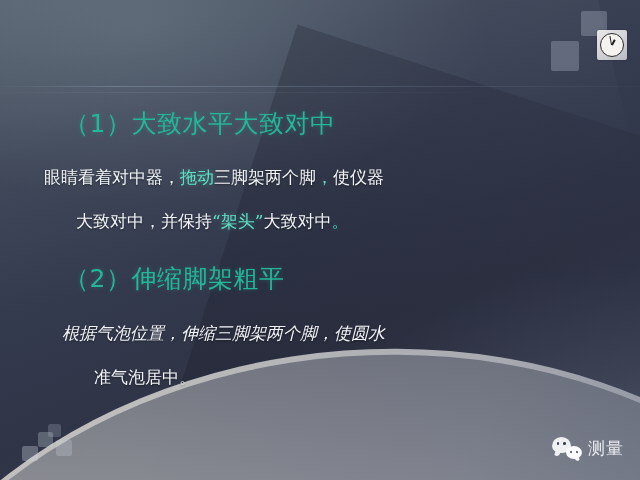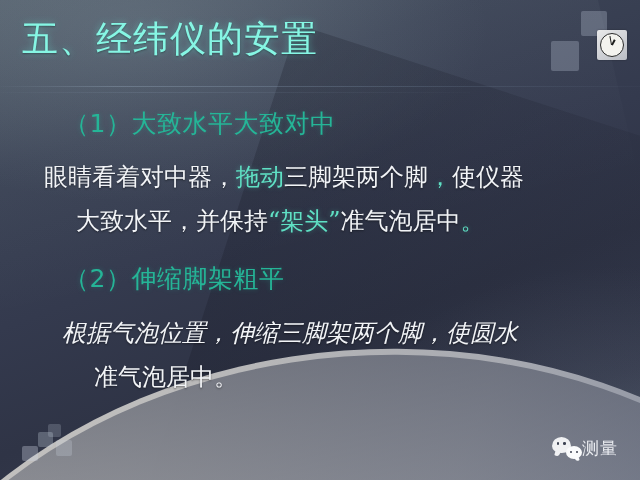--- a/index.html
+++ b/index.html
@@ -160,21 +160,21 @@
     color: #25b597;
     letter-spacing: 0.5px;
     white-space: nowrap;
     text-shadow: 0 0 5px rgba(40,190,160,0.30);
   }
   .sec-head.h1 { left: 64px; top: 107px; }
   .sec-head.h2 { left: 64px; top: 262px; text-align: center; }
 
   .body-line {
     position: absolute;
-    font-size: 24px;
+    font-size: 17px;
     line-height: 32px;
     color: #f2f4f7;
     white-space: nowrap;
     font-family: "DejaVu Serif", "Liberation Serif", serif;
     text-shadow: 0 1px 2px rgba(0,0,0,0.45);
   }
   .body-line.l1 { left: 44px;  top: 161px; }
   .body-line.l2 { left: 76px;  top: 205px; }
   .body-line.l3 { left: 62px;  top: 317px; font-style: italic; }
   .body-line.l4 { left: 74px;  top: 361px; margin-left: 20px; }
@@ -184,21 +184,21 @@
     text-shadow: 0 0 5px rgba(80,215,190,0.35);
   }
 
   
   .watermark {
     position: absolute;
     left: 552px;
     top: 437px;
     display: flex;
     align-items: center;
-    gap: 0;
+    gap: 6px;
   }
   .wechat-icon {
     position: relative;
     width: 30px;
     height: 22px;
   }
   .wechat-icon .big {
     position: absolute;
     left: 0; top: 0;
     width: 19px; height: 16px;
@@ -265,40 +265,39 @@
 
   <div class="sheen-a"></div>
   <div class="sheen-b"></div>
 
   <div class="bottom-sweep"></div>
   <div class="bottom-sweep-shade"></div>
 
   <div class="header-rule"></div>
   <div class="header-rule2"></div>
 
-  <div class="title">五、经纬仪的安置</div>
 
   <div class="sq tr1"></div>
   <div class="sq tr2"></div>
 
   <div class="clock-icon">
     <div class="face"></div>
     <div class="hand-h"></div>
     <div class="hand-m"></div>
   </div>
 
   <div class="sq bl1"></div>
   <div class="sq bl2"></div>
   <div class="sq bl3"></div>
   <div class="sq bl4"></div>
 
   <div class="content">
     <div class="sec-head h1">（1）大致水平大致对中</div>
     <div class="body-line l1"><span>眼睛看着对中器，</span><span class="hl">拖动</span><span>三脚架两个脚</span><span class="hl">，</span><span>使仪器</span></div>
-    <div class="body-line l2"><span>大致水平，并保持</span><span class="hl">“架头”</span><span>准气泡居中</span><span class="hl">。</span></div>
+    <div class="body-line l2"><span>大致对中，并保持</span><span class="hl">“架头”</span><span>大致对中</span><span class="hl">。</span></div>
 
     <div class="sec-head h2">（2）伸缩脚架粗平</div>
     <div class="body-line l3"><span>根据气泡位置，伸缩三脚架两个脚，使圆水</span></div>
     <div class="body-line l4"><span>准气泡居中。</span></div>
   </div>
 
   <div class="watermark">
     <div class="wechat-icon">
       <div class="big"></div>
       <div class="e1"></div>

